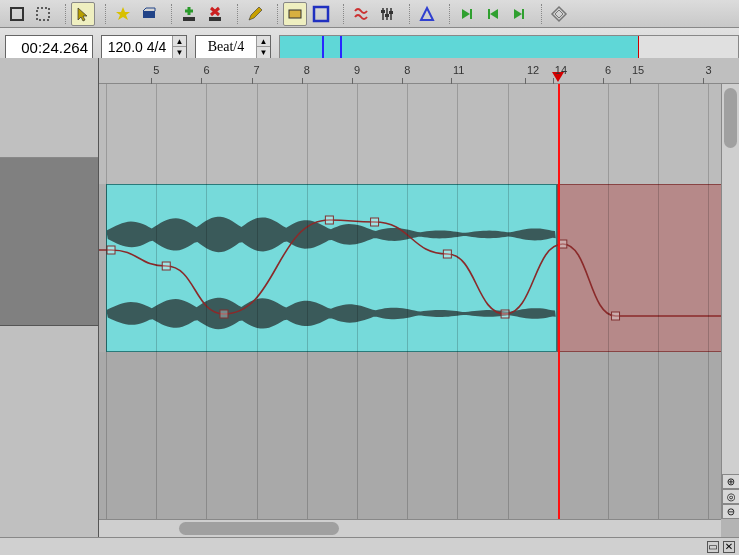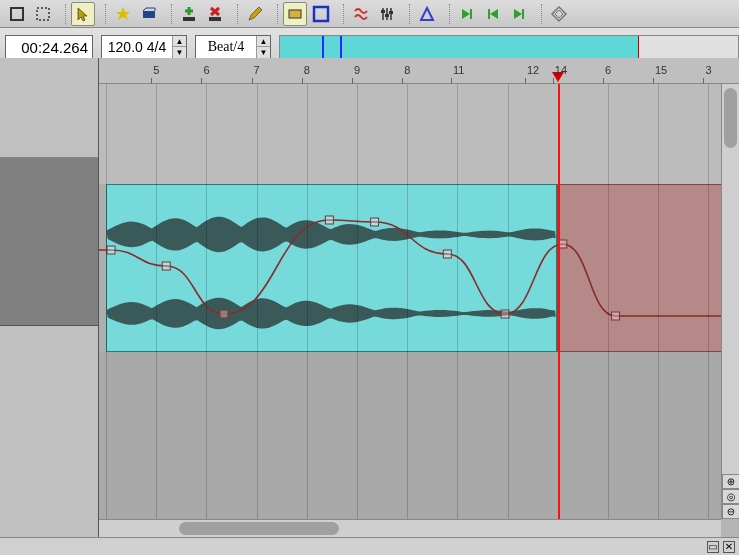--- a/index.html
+++ b/index.html
@@ -215,21 +215,21 @@
     <div class="tick" style="left: 54.2px;">5</div>
         <div class="tick" style="left: 104.4px;">6</div>
         <div class="tick" style="left: 154.6px;">7</div>
         <div class="tick" style="left: 204.8px;">8</div>
         <div class="tick" style="left: 255px;">9</div>
         <div class="tick" style="left: 305.2px;">8</div>
         <div class="tick" style="left: 354px;">11</div>
         <div class="tick" style="left: 428px;">12</div>
         <div class="tick" style="left: 455.8px;">14</div>
         <div class="tick" style="left: 506px;">6</div>
-        <div class="tick" style="left: 556px;">15</div>
+        <div class="tick" style="left: 533px;">15</div>
         <div class="tick" style="left: 606.4px;">3</div>
       </div>
 
     <div class="tracks" id="tracks">
       <div class="lane spacer1"></div>
       <div class="lane audio" id="audiolane">
         <div class="clip" id="clip" style="left: 7px; width: 450.796px;">
           <svg id="wfsvg" preserveAspectRatio="none" style="position:absolute;inset:0;width:100%;height:100%" viewBox="0 0 450.79600000000005 168">
               <path d="M0 50 L0 45.68 L3 44.18177589860445 L6 42.676040297760835 L9 41.22905180442459 L12 39.90745570156513 L15 38.77495467669571 L18 37.888978174565445 L21 37.297527031341886 L24 37.03636784940406 L27 37.126739603145836 L30 37.573713560129555 L33 38.36531764454332 L36 39.47249926410015 L39 40.84995821979944 L42 42.43783582725104 L45 44.01513131615983 L48 42.04628879945907 L51 40.110903898690175 L54 38.296323234835306 L57 36.68669521959392 L60 35.35875143845016 L63 34.37785334825709 L66 33.79451409399273 L69 33.64158499357606 L72 33.93226541866976 L75 34.6590548919425 L78 35.79371923398767 L81 37.28829095617181 L84 39.07707053285041 L87 41.07954256667828 L90 42.852404516841574 L93 40.620684407830865 L96 38.474139437436634 L99 36.51074716567821 L102 34.8209857812535 L105 33.48339580589537 L108 32.56069605597314 L111 32.0966540688748 L114 32.11387359136102 L117 32.61261536839645 L120 33.57071479956051 L123 34.944603834289666 L126 36.67138774533318 L129 38.671873176413136 L132 40.85439499930584 L135 42.57819661603303 L138 40.37938272417442 L141 38.31091362965064 L144 36.467343136763496 L147 34.932155920850406 L150 33.77385519108736 L153 33.04281807998876 L156 32.769069775154065 L159 32.96107903803766 L162 33.60562445166803 L165 34.668725382539165 L168 36.09757719588266 L171 37.8233796154114 L174 39.76490292023815 L177 41.832601195953366 L180 43.28858591509908 L183 41.40747383966826 L186 39.68004660131827 L189 38.18453548807517 L192 36.986469652504006 L195 36.13585769786749 L198 35.66520280110443 L201 35.58843025818052 L204 35.9007574456251 L207 36.57948688883408 L210 37.58565606935298 L213 38.86643526574917 L216 40.35812926708517 L219 41.98961195715177 L222 43.686005758370776 L225 44.749746510655584 L228 43.364937520040655 L231 42.12748658594035 L234 41.09190445388508 L237 40.30084877061902 L240 39.783597558942574 L243 39.555252562031946 L246 39.61668072281927 L249 39.955163040169744 L252 40.54568429861696 L255 41.352766549211736 L258 42.33272521544901 L261 43.43621036889422 L264 44.61088764478229 L267 45.8041135342471 L270 46.46888137261732 L273 45.59326335316987 L276 44.83150762410756 L279 44.214978321905136 L282 43.766210110674734 L285 43.49843567238949 L288 43.4156061141826 L291 43.512867323633245 L294 43.777433133051865 L297 44.18977887390963 L300 44.72506724026262 L303 45.35471267918783 L306 46.047990742962995 L309 46.773604560842536 L312 47.5011310826427 L315 47.85437836806072 L318 47.331156748056415 L321 46.87325993971409 L324 46.49722246477887 L327 46.21488763358368 L330 46.03339791905946 L333 45.95538999802274 L336 45.979352793264304 L339 46.10010272353136 L342 46.30933012741629 L345 46.596174153504904 L348 46.94778973313263 L351 47.34987880406733 L354 47.78716782864979 L357 48.24382388164608 L360 48.41316779297614 L363 47.968675719907054 L366 47.5435774704883 L369 47.152797367932386 L372 46.81036944425758 L375 46.52914868622332 L378 46.32048723606914 L381 46.193870994779566 L384 46.156520970579635 L387 46.21297323372718 L390 46.36466054959753 L393 46.609526727423386 L396 46.9417105712055 L399 47.35133932017057 L402 47.82447108743255 L405 47.919441811482805 L408 47.25494520106703 L411 46.58356802044332 L414 45.932263679617954 L417 45.32921297308372 L420 44.80261621783966 L423 44.37934270026513 L426 44.08349879754018 L429 43.934988530488155 L432 43.9481489302322 L435 44.130546560876084 L438 44.48202020009671 L441 44.9940477268839 L444 45.64950274785416 L447 46.42284883157106 L450 46.49704354373806 L450.79600000000005 53.79410056738436 L447.79600000000005 53.35622080660906 L444.79600000000005 54.15555546700315 L441.79600000000005 54.84511405185531 L438.79600000000005 55.39721979063157 L435.79600000000005 55.79247710963632 L432.79600000000005 56.0200873085201 L429.79600000000005 56.07771746837752 L426.79600000000005 55.970965002446995 L423.79600000000005 55.71247916993828 L420.79600000000005 55.32081481261343 L417.79600000000005 54.81910202291967 L414.79600000000005 54.23361826579132 L411.79600000000005 53.59234687326869 L408.79600000000005 52.92359836554921 L405.79600000000005 52.25475956002363 L402.79600000000005 52.041510539407945 L399.79600000000005 52.52864558697467 L396.79600000000005 52.956648611563175 L393.79600000000005 53.31051104734005 L390.79600000000005 53.579279069093126 L387.79600000000005 53.756041771728505 L384.79600000000005 53.83776039390917 L381.79600000000005 53.824977384593595 L378.79600000000005 53.72144544511191 L375.79600000000005 53.533714533005586 L372.79600000000005 53.270709656335995 L369.79600000000005 52.94332480292624 L366.79600000000005 52.56404937857542 L363.79600000000005 52.146633999134785 L360.79600000000005 51.70579333350641 L357.79600000000005 51.63379174552376 L354.79600000000005 52.092895486110486 L351.79600000000005 52.5368806429968 L348.79600000000005 52.949827992542005 L345.79600000000005 53.316277572208655 L342.79600000000005 53.621628421163415 L339.79600000000005 53.85260013764752 L336.79600000000005 53.997751180793834 L333.79600000000005 54.04803868051954 L330.79600000000005 53.99739445431318 L327.79600000000005 53.84328293458996 L324.79600000000005 53.58719971332641 L321.79600000000005 53.23506522417122 L318.79600000000005 52.797467334639464 L315.79600000000005 52.28970970125322 L312.79600000000005 52.309162891609546 L309.79600000000005 53.03233465881016 L306.79600000000005 53.76135414799446 L303.79600000000005 54.46625092450988 L300.79600000000005 55.115825551890325 L297.79600000000005 55.67905268890852 L294.79600000000005 56.12662267127609 L291.79600000000005 56.43254769426363 L288.79600000000005 56.57574711045378 L285.79600000000005 56.54151928409363 L282.79600000000005 56.322805711432046 L279.79600000000005 55.92115722720208 L276.79600000000005 55.347322215373694 L273.79600000000005 54.62139258709969 L270.79600000000005 53.77246425283188 L267.79600000000005 53.88264903421702 L264.79600000000005 55.07218577087009 L261.79600000000005 56.25686757889326 L258.79600000000005 57.384402918691436 L255.79600000000005 58.402118171136784 L252.79600000000005 59.259607919488616 L249.79600000000005 59.911428329990564 L246.79600000000005 60.31968979907221 L243.79600000000005 60.456402603108884 L240.79600000000005 60.305435136032486 L237.79600000000005 59.86395849541967 L234.79600000000005 59.14327322917425 L231.79600000000005 58.168943047376516 L228.79600000000005 56.98019485571166 L225.79600000000005 55.6285828173051 L222.79600000000005 55.86253726022404 L219.79600000000005 57.56349636567514 L216.79600000000005 59.21956707569092 L213.79600000000005 60.7555049760268 L210.79600000000005 62.09882440015904 L207.79600000000005 63.1835102062725 L204.79600000000005 63.95353611350263 L201.79600000000005 64.36599881916277 L198.79600000000005 64.39369138673796 L195.79600000000005 64.02696372244527 L192.79600000000005 63.27475127697541 L189.79600000000005 62.16469381547652 L186.79600000000005 60.74231213526643 L183.79600000000005 59.06925957238713 L180.79600000000005 57.22071440252273 L177.79600000000005 57.60940949512682 L174.79600000000005 59.69495752713536 L171.79600000000005 61.67892699511546 L168.79600000000005 63.47030317561324 L165.79600000000005 64.98523126575098 L162.79600000000005 66.1512393281931 L159.79600000000005 66.91096946044453 L156.79600000000005 67.22521869475437 L153.79600000000005 67.0751239756161 L150.79600000000005 66.46336764875656 L147.79600000000005 65.41432907758582 L144.79600000000005 63.973161715845684 L141.79600000000005 62.20383036893014 L138.79600000000005 60.18619751115028 L135.79600000000005 58.01229747503968 L132.79600000000005 58.54847460789714 L129.79600000000005 60.76278004655104 L126.79600000000005 62.820913471567096 L123.79600000000005 64.62862474945437 L120.79600000000005 66.10300973376454 L117.79600000000005 67.17651807673761 L114.79600000000005 67.80020992985013 L111.79600000000005 67.94609734680832 L108.79600000000005 67.6084531825025 L105.79600000000005 66.8040233695557 L102.79600000000005 65.57113481806297 L99.79600000000005 63.96774781792383 L96.79600000000005 62.06855571256057 L93.79600000000005 59.96128290091429 L90.79600000000005 57.74237236835398 L87.79600000000005 58.36468272996971 L84.79600000000005 60.40883296612867 L81.79600000000005 62.2626883686421 L78.79600000000005 63.842394625158505 L75.79600000000005 65.07800199712669 L72.79600000000005 65.91660348358022 L69.79600000000005 66.32458932297587 L66.79600000000005 66.28891840814339 L63.79600000000005 65.81735907515933 L60.79600000000005 64.93770532151359 L57.79600000000005 63.6960269310704 L54.79600000000005 62.15406045572751 L51.79600000000005 60.38589000472743 L48.79600000000005 58.47410019188886 L45.79600000000005 56.50560676130283 L42.79600000000005 57.11440737338836 L39.79600000000005 58.7464684018154 L36.79600000000005 60.186139280246344 L33.79600000000005 61.37008503203986 L30.79600000000005 62.24894380567595 L27.79600000000005 62.78923497720253 L24.79600000000005 62.97442249897492 L21.79600000000005 62.80510734081792 L18.79600000000005 62.29836877663777 L15.79600000000005 61.48631771791601 L12.79600000000005 60.41396400354323 L9.79600000000005 59.13653156621207 L6.796000000000049 57.71637917910763 L3.796000000000049 56.21969901491734 L0.7960000000000491 54.713170040705386 Z" fill="#3a5a5a"></path>
               <path d="M0 130 L0 126.16 L3 124.82824524320395 L6 123.48981359800963 L9 122.20360160393297 L12 121.02884951250233 L15 120.02218193484063 L18 119.23464726628039 L21 118.70891291674835 L24 118.4767714216925 L27 118.55710186946295 L30 118.9544120534485 L33 119.65806012848294 L36 120.64222156808901 L39 121.86662952871062 L42 123.27807629088981 L45 124.68011672547541 L48 122.93003448840807 L51 121.20969235439127 L54 119.59673176429806 L57 118.16595130630571 L60 116.98555683417793 L63 116.11364742067298 L66 115.59512363910466 L69 115.45918666095649 L72 115.71756926103978 L75 116.36360434839334 L78 117.37219487465572 L81 118.70070307215272 L84 120.29072936253371 L87 122.07070450371403 L90 123.64658179274807 L93 121.66283058473854 L96 119.75479061105479 L99 118.00955303615841 L102 116.50754291666978 L105 115.31857404968477 L108 114.49839649419835 L111 114.0859147278887 L114 114.10122097009868 L117 114.54454699413017 L120 115.39619093294267 L123 116.6174256304797 L126 118.15234466251837 L129 119.93055393458945 L132 121.8705733327163 L135 123.4028414364738 L138 121.44834019926616 L141 119.6097010041339 L144 117.9709716771231 L147 116.60636081853369 L150 115.57676016985543 L153 114.92694940443445 L156 114.68361757791473 L159 114.8542924782557 L162 115.42722173481603 L165 116.37220034003481 L168 117.64229084078458 L171 119.17633743592124 L174 120.90213592910058 L177 122.74008995195854 L180 124.03429859119917 L183 122.36219896859402 L186 120.82670809006069 L189 119.49736487828903 L192 118.43241746889245 L195 117.67631795365999 L198 117.25795804542616 L201 117.18971578504934 L204 117.46733995166676 L207 118.07065501229697 L210 118.96502761720265 L213 120.10349801399926 L216 121.42944823740905 L219 122.8796550730238 L222 124.38756067410736 L225 125.33310800947163 L228 124.10216668448058 L231 123.00221029861365 L234 122.08169284789784 L237 121.37853224055024 L240 120.91875338572673 L243 120.7157800551395 L246 120.77038286472823 L249 121.07125603570644 L252 121.59616382099286 L255 122.31357026596598 L258 123.18464463595468 L261 124.16552032790598 L264 125.20967790647315 L267 126.27032314155298 L270 126.86122788677095 L273 126.08290075837321 L276 125.40578455476228 L279 124.85775850836012 L282 124.45885343171088 L285 124.22083170879066 L288 124.14720543482898 L291 124.23365984322955 L294 124.46882945160166 L297 124.83535899903079 L300 125.31117088023345 L303 125.87085571483362 L306 126.48710288263378 L309 127.13209294297114 L312 127.7787831845713 L315 128.09278077160954 L318 127.62769488716125 L321 127.22067550196809 L324 126.88641996869234 L327 126.63545567429661 L330 126.47413148360842 L333 126.40479110935355 L336 126.42609137179049 L339 126.53342464313899 L342 126.71940455770337 L345 126.97437702533769 L348 127.286924207229 L351 127.64433671472652 L354 128.03303806991093 L357 128.4389545614632 L360 128.58948248264545 L363 128.19437841769516 L366 127.8165133071007 L369 127.4691532159399 L372 127.16477283934007 L375 126.91479883219851 L378 126.72932198761701 L381 126.61677421758183 L384 126.58357419607078 L387 126.63375398553526 L390 126.7685871551978 L393 126.9862459799319 L396 127.28152050773822 L399 127.64563495126272 L402 128.06619652216227 L405 128.15061494354026 L408 127.55995128983736 L411 126.96317157372741 L414 126.38423438188262 L417 125.84818930940776 L420 125.38010330474637 L423 125.00386017801344 L426 124.74088782003571 L429 124.60887869376725 L432 124.62057682687306 L435 124.78270805411208 L438 125.09512906675263 L441 125.55026464611902 L444 126.13289133142592 L447 126.82031007250761 L450 126.88626092776717 L450.79600000000005 133.37253383767498 L447.79600000000005 132.9833073836525 L444.79600000000005 133.69382708178057 L441.79600000000005 134.30676804609362 L438.79600000000005 134.7975287027836 L435.79600000000005 135.14886854189896 L432.79600000000005 135.35118871868454 L429.79600000000005 135.4024155274467 L426.79600000000005 135.30752444661954 L423.79600000000005 135.07775926216735 L420.79600000000005 134.72961316676748 L417.79600000000005 134.28364624259527 L414.79600000000005 133.76321623625896 L411.79600000000005 133.1931972206833 L408.79600000000005 132.59875410271042 L405.79600000000005 132.004230720021 L402.79600000000005 131.8146760350293 L399.79600000000005 132.2476849661997 L396.79600000000005 132.62813209916726 L393.79600000000005 132.94267648652448 L390.79600000000005 133.18158139474946 L387.79600000000005 133.338703797092 L384.79600000000005 133.4113425723637 L381.79600000000005 133.39997989741653 L378.79600000000005 133.30795150676613 L375.79600000000005 133.14107958489384 L372.79600000000005 132.90729747229867 L369.79600000000005 132.6162887137122 L366.79600000000005 132.27915500317815 L363.79600000000005 131.90811911034203 L360.79600000000005 131.51626074089458 L357.79600000000005 131.45225932935446 L354.79600000000005 131.86035154320933 L351.79600000000005 132.25500501599714 L348.79600000000005 132.622069326704 L345.79600000000005 132.9478022864077 L342.79600000000005 133.21922526325636 L339.79600000000005 133.42453345568669 L336.79600000000005 133.55355660515008 L333.79600000000005 133.59825660490625 L330.79600000000005 133.55323951494506 L327.79600000000005 133.4162514974133 L324.79600000000005 133.18862196740125 L321.79600000000005 132.87561353259665 L318.79600000000005 132.48663763079063 L315.79600000000005 132.0352975122251 L312.79600000000005 132.05258923698625 L309.79600000000005 132.69540858560902 L306.79600000000005 133.3434259093284 L303.79600000000005 133.97000082178656 L300.79600000000005 134.54740049056917 L297.79600000000005 135.04804683458534 L294.79600000000005 135.44588681891207 L291.79600000000005 135.71782017267878 L288.79600000000005 135.84510854262558 L285.79600000000005 135.81468380808323 L282.79600000000005 135.62027174349515 L279.79600000000005 135.26325086862408 L276.79600000000005 134.75317530255438 L273.79600000000005 134.1079045218664 L270.79600000000005 133.3533015580728 L267.79600000000005 133.45124358597067 L264.79600000000005 134.50860957410674 L261.79600000000005 135.56166007012735 L258.79600000000005 136.5639137055035 L255.79600000000005 137.46854948545493 L252.79600000000005 138.230762595101 L249.79600000000005 138.81015851554716 L246.79600000000005 139.1730575991753 L243.79600000000005 139.29458009165234 L240.79600000000005 139.16038678758443 L237.79600000000005 138.76796310703972 L234.79600000000005 138.12735398148823 L231.79600000000005 137.26128270877913 L228.79600000000005 136.20461764952148 L225.79600000000005 135.00318472649343 L222.79600000000005 135.21114423131024 L219.79600000000005 136.72310788060014 L216.79600000000005 138.1951707339475 L213.79600000000005 139.56044886757937 L210.79600000000005 140.75451057791915 L207.79600000000005 141.7186757389089 L204.79600000000005 142.40314321200233 L201.79600000000005 142.76977672814468 L198.79600000000005 142.79439234376707 L195.79600000000005 142.46841219772912 L192.79600000000005 141.79977891286703 L189.79600000000005 140.81306116931245 L186.79600000000005 139.5487218980146 L183.79600000000005 138.0615640643441 L180.79600000000005 136.41841280224244 L177.79600000000005 136.76391955122384 L174.79600000000005 138.6177400241203 L171.79600000000005 140.38126844010264 L168.79600000000005 141.9736028227673 L165.79600000000005 143.32020556955644 L162.79600000000005 144.35665718061608 L159.79600000000005 145.0319728537285 L156.79600000000005 145.31130550644832 L153.79600000000005 145.17788797832543 L150.79600000000005 144.63410457667248 L147.79600000000005 143.70162584674296 L144.79600000000005 142.42058819186283 L141.79600000000005 140.8478492168268 L138.79600000000005 139.05439778768914 L135.79600000000005 137.12204220003528 L132.79600000000005 137.59864409590858 L129.79600000000005 139.56691559693425 L126.79600000000005 141.39636753028185 L123.79600000000005 143.003221999515 L120.79600000000005 144.31378643001293 L117.79600000000005 145.2680160682112 L114.79600000000005 145.82240882653343 L111.79600000000005 145.95208653049627 L108.79600000000005 145.65195838444666 L105.79600000000005 144.9369096618273 L102.79600000000005 143.8410087271671 L99.79600000000005 142.4157758381545 L96.79600000000005 140.7276050778316 L93.79600000000005 138.8544736897016 L90.79600000000005 136.8821087718702 L87.79600000000005 137.43527353775085 L84.79600000000005 139.25229596989215 L81.79600000000005 140.90016743879298 L78.79600000000005 142.30435077791867 L75.79600000000005 143.4026684418904 L72.79600000000005 144.14809198540462 L69.79600000000005 144.51074606486742 L66.79600000000005 144.47903858501635 L63.79600000000005 144.05987473347497 L60.79600000000005 143.27796028578985 L57.79600000000005 142.17424616095147 L54.79600000000005 140.80360929398 L51.79600000000005 139.23190222642438 L48.79600000000005 137.53253350390122 L45.79600000000005 135.78276156560253 L42.79600000000005 136.3239176652341 L39.79600000000005 137.77463857939148 L36.79600000000005 139.05434602688564 L33.79600000000005 140.1067422507021 L30.79600000000005 140.88795004948975 L27.79600000000005 141.36820886862446 L24.79600000000005 141.53281999908882 L21.79600000000005 141.3823176362826 L18.79600000000005 140.93188335701134 L15.79600000000005 140.21006019370313 L12.79600000000005 139.25685689203843 L9.79600000000005 138.1213613921885 L6.796000000000049 136.85900371476234 L3.796000000000049 135.52862134659318 L0.7960000000000491 134.18948448062702 Z" fill="#3a5a5a"></path>

